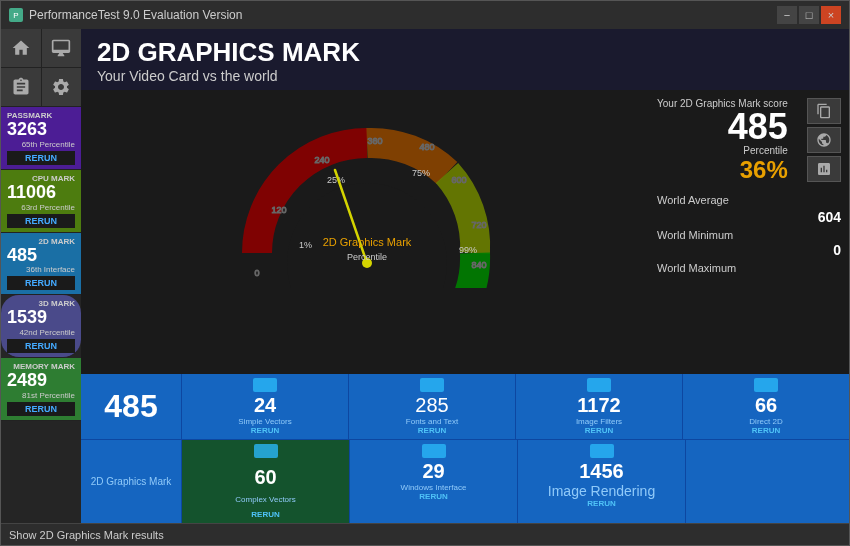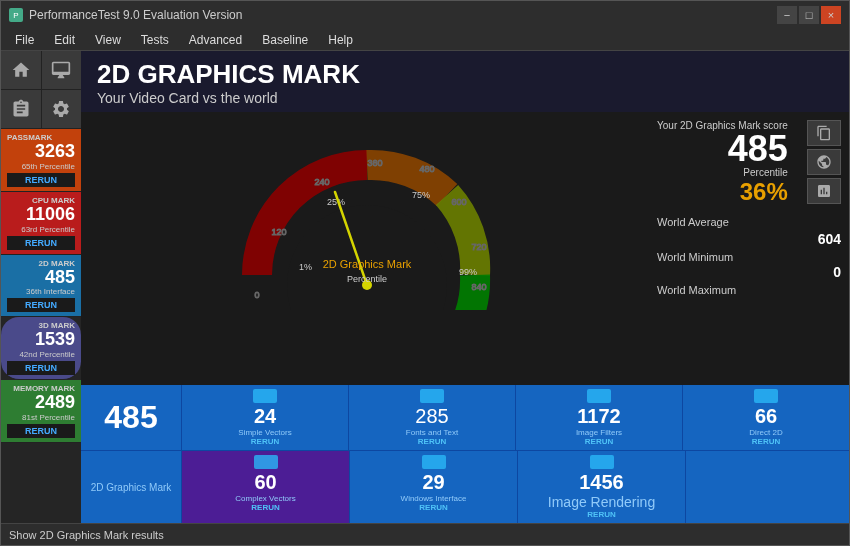--- a/index.html
+++ b/index.html
@@ -17,21 +17,21 @@
 
     .menu-bar { background: #2d2d2d; height: 22px; display: flex; align-items: center; padding: 0 4px; border-bottom: 1px solid #444; }
     .menu-item { padding: 2px 10px; font-size: 12px; color: #ddd; cursor: pointer; height: 100%; display: flex; align-items: center; }
 
     .main-area { display: flex; flex: 1; overflow: hidden; }
 
     .sidebar { width: 80px; background: #252525; display: flex; flex-direction: column; }
 
     .sidebar-scores { display: flex; flex-direction: column; gap: 0; flex: 1; }
     .score-card { width: 80px; padding: 4px 6px; border-bottom: 1px solid #222; cursor: pointer; }
-    .score-value { font-size: 18px; color: white; font-weight: bold; text-align: right; line-height: 1.1; }
+    .score-value { font-size: 18px; color: white; font-weight: bold; text-align: left; line-height: 1.1; }
     .score-percentile { font-size: 8px; color: #ccc; text-align: right; }
     .score-rerun { background: #1a1a1a; color: #4af; font-size: 9px; text-align: center; padding: 2px; cursor: pointer; margin-top: 2px; font-weight: bold; }
 
     .content-area { flex: 1; display: flex; flex-direction: column; background: #1a1a1a; }
 
     .content-header { background: #1a1a2e; padding: 8px 16px 6px 16px; }
     .content-title { font-size: 26px; font-weight: bold; color: white; }
     .content-subtitle { font-size: 14px; color: #ccc; }
 
     .status-bar { height: 22px; background: #2d2d2d; display: flex; align-items: center; padding: 0 8px; border-top: 1px solid #444; }
@@ -56,29 +56,20 @@
       <div class="title-bar-icon">P</div>
       <span class="title-bar-text">PerformanceTest 9.0 Evaluation Version</span>
     </div>
     <div class="title-bar-controls">
       <button class="tb-btn">−</button>
       <button class="tb-btn">□</button>
       <button class="tb-btn tb-close">×</button>
     </div>
   </div>
 
-  <div class="menu-bar">
-    <div class="menu-item">File</div>
-    <div class="menu-item">Edit</div>
-    <div class="menu-item">View</div>
-    <div class="menu-item">Tests</div>
-    <div class="menu-item">Advanced</div>
-    <div class="menu-item">Baseline</div>
-    <div class="menu-item">Help</div>
-  </div>
 
   <div class="main-area">
 
     <div class="sidebar">
 
       <div class="sidebar-icon-row">
         <button class="sidebar-icon-btn">
           <svg viewBox="0 0 24 24" width="20" height="20" fill="#aaa">
               <path d="M10 20v-6h4v6h5v-8h3L12 3 2 12h3v8z"></path>
             </svg>
@@ -97,30 +88,30 @@
         </button>
         <button class="sidebar-icon-btn">
           <svg viewBox="0 0 24 24" width="20" height="20" fill="#aaa">
               <path d="M19.14 12.94c.04-.3.06-.61.06-.94 0-.32-.02-.64-.07-.94l2.03-1.58c.18-.14.23-.41.12-.61l-1.92-3.32c-.12-.22-.37-.29-.59-.22l-2.39.96c-.5-.38-1.03-.7-1.62-.94l-.36-2.54c-.04-.24-.24-.41-.48-.41h-3.84c-.24 0-.43.17-.47.41l-.36 2.54c-.59.24-1.13.57-1.62.94l-2.39-.96c-.22-.08-.47 0-.59.22L2.74 8.87c-.12.21-.08.47.12.61l2.03 1.58c-.05.3-.09.63-.09.94s.02.64.07.94l-2.03 1.58c-.18.14-.23.41-.12.61l1.92 3.32c.12.22.37.29.59.22l2.39-.96c.5.38 1.03.7 1.62.94l.36 2.54c.05.24.24.41.48.41h3.84c.24 0 .44-.17.47-.41l.36-2.54c.59-.24 1.13-.56 1.62-.94l2.39.96c.22.08.47 0 .59-.22l1.92-3.32c.12-.22.07-.47-.12-.61l-2.01-1.58zM12 15.6c-1.98 0-3.6-1.62-3.6-3.6s1.62-3.6 3.6-3.6 3.6 1.62 3.6 3.6-1.62 3.6-3.6 3.6z"></path>
             </svg>
         </button>
       </div>
 
       <div class="sidebar-scores">
 
-        <div class="score-card" style="background:#c2410c;">
+        <div class="score-card" style="background:#4c1d95;">
           <div style="display:flex;align-items:center;gap:2px;">
             <span style="font-size:8px;color:#ccc;flex:1;font-weight:bold;">PASSMARK</span>
           </div>
           <div class="score-value">3263</div>
           <div class="score-percentile">65th Percentile</div>
           <div class="score-rerun">RERUN</div>
         </div>
 
-        <div class="score-card" style="background:#b91c1c;">
+        <div class="score-card" style="background:#4d7c0f;">
           <div style="font-size:8px;color:#ccc;font-weight:bold;text-align:right;">CPU MARK</div>
           <div class="score-value">11006</div>
           <div class="score-percentile">63rd Percentile</div>
           <div class="score-rerun">RERUN</div>
         </div>
 
         <div class="score-card" style="background:#1a6fa5;">
           <div style="font-size:8px;color:#ccc;font-weight:bold;text-align:right;">2D MARK</div>
           <div class="score-value">485</div>
           <div class="score-percentile">36th Interface</div>
@@ -287,21 +278,21 @@
             <div style="font-size:8px;color:#4fc3f7;font-weight:bold;cursor:pointer;">RERUN</div>
           </div>
         </div>
 
         <div style="display:flex;border-top:1px solid #0d47a1;">
 
           <div style="width:100px;background:#1565c0;display:flex;align-items:center;justify-content:center;padding:4px;">
             <div style="font-size:10px;color:#90caf9;text-align:center;">2D Graphics Mark</div>
           </div>
 
-          <div style="flex:1;background:#4c1d95;border-left:1px solid #0d47a1;display:flex;flex-direction:column;align-items:center;padding:4px 2px;">
+          <div style="flex:1;background:#14532d;border-left:1px solid #0d47a1;display:flex;flex-direction:column;align-items:center;padding:4px 2px;gap:6px;">
             <div style="width:24px;height:14px;background:#29b6f6;border-radius:2px;margin-bottom:2px;opacity:0.8;"></div>
             <div style="font-size:20px;font-weight:bold;color:white;">60</div>
             <div style="font-size:8px;color:#90caf9;text-align:center;">Complex Vectors</div>
             <div style="font-size:8px;color:#4fc3f7;font-weight:bold;cursor:pointer;">RERUN</div>
           </div>
 
           <div style="flex:1;background:#1565c0;border-left:1px solid #0d47a1;display:flex;flex-direction:column;align-items:center;padding:4px 2px;">
             <div style="width:24px;height:14px;background:#29b6f6;border-radius:2px;margin-bottom:2px;opacity:0.8;"></div>
             <div style="font-size:20px;font-weight:bold;color:white;">29</div>
             <div style="font-size:8px;color:#90caf9;text-align:center;">Windows Interface</div>

